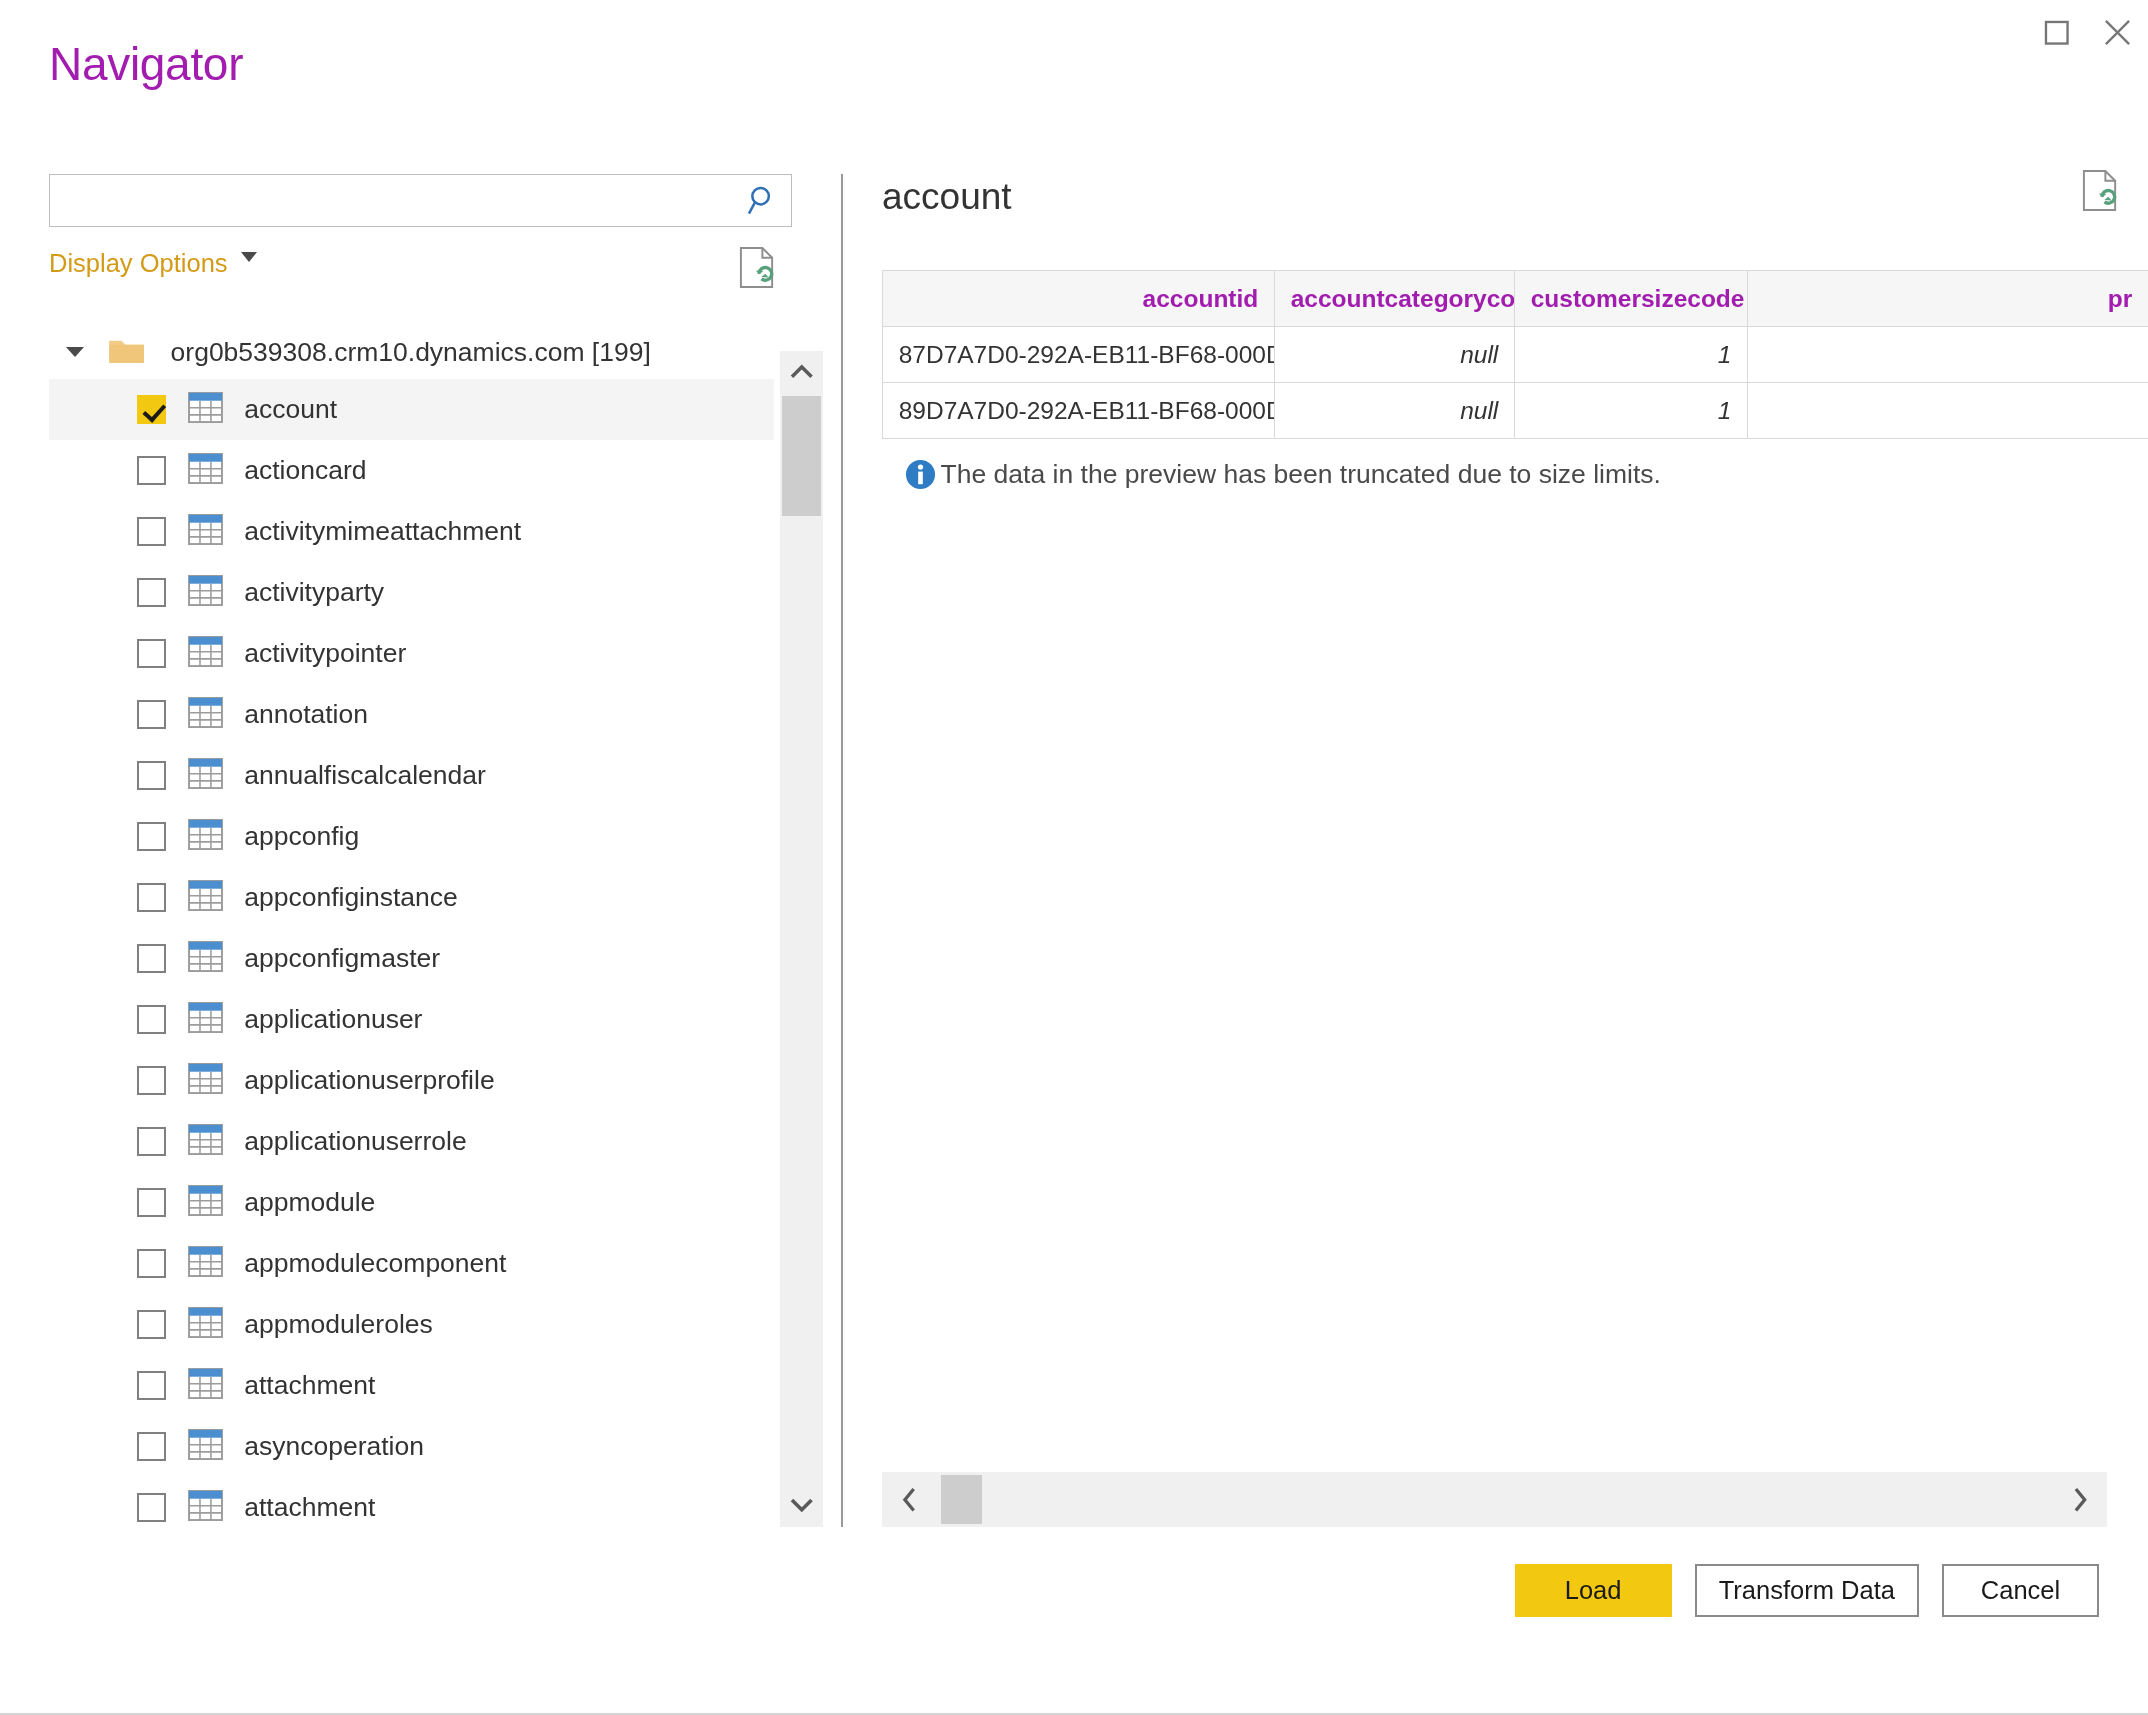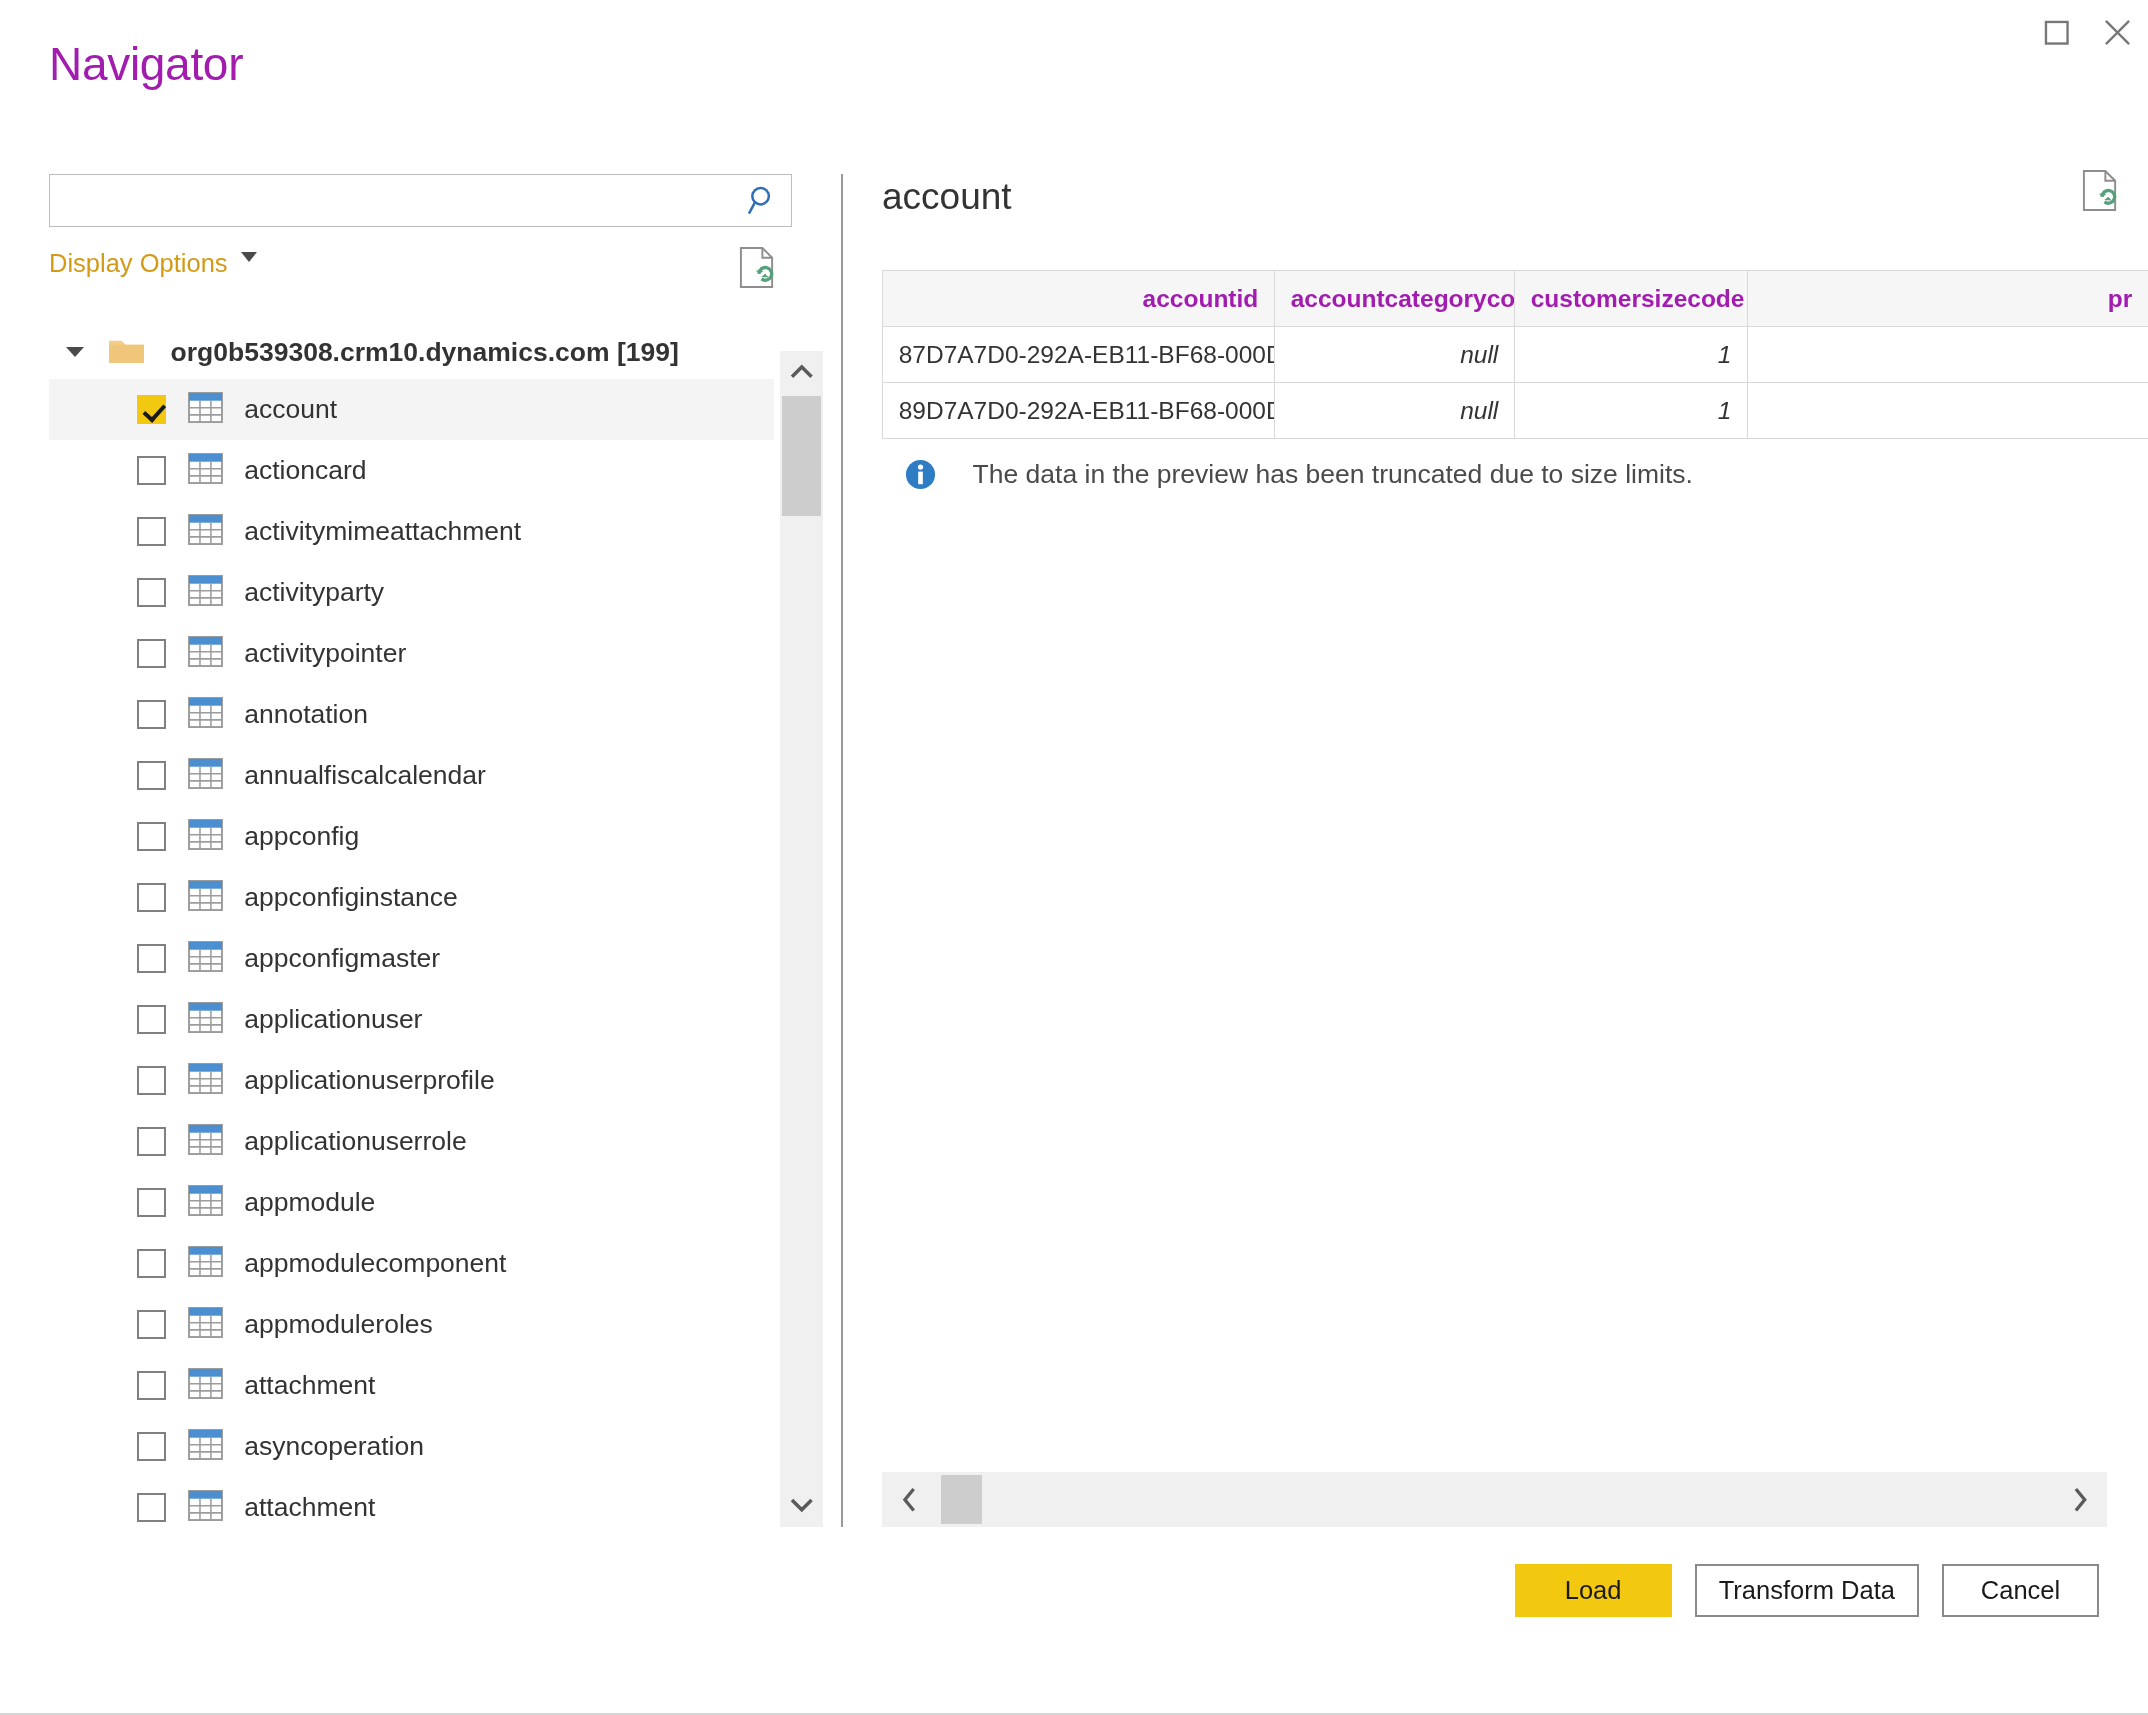--- a/index.html
+++ b/index.html
@@ -127,21 +127,20 @@
     height: 1202px;
     overflow: hidden;
   }
 
   .tree-root {
     display: flex;
     align-items: center;
     height: 54px;
     padding-left: 11.8px;
     gap: 8px;
-    font-weight: bold;
   }
   .tri {
     width: 25.5px;
     display: flex;
     align-items: center;
     justify-content: center;
     cursor: pointer;
   }
   .tri-glyph {
     width: 0; height: 0;
@@ -283,21 +282,21 @@
   .col-size  { width: 233px; }
   .col-pr    { width: 401px; }
 
   
   .info-row {
     position: absolute;
     left: 21.6px;
     top: 284px;
     display: flex;
     align-items: center;
-    gap: 36px;
+    gap: 4px;
   }
   .info-text {
     font-size: 26.5px;
     color: #4a4a4a;
   }
 
   
   .hscroll {
     position: absolute;
     left: 0;

